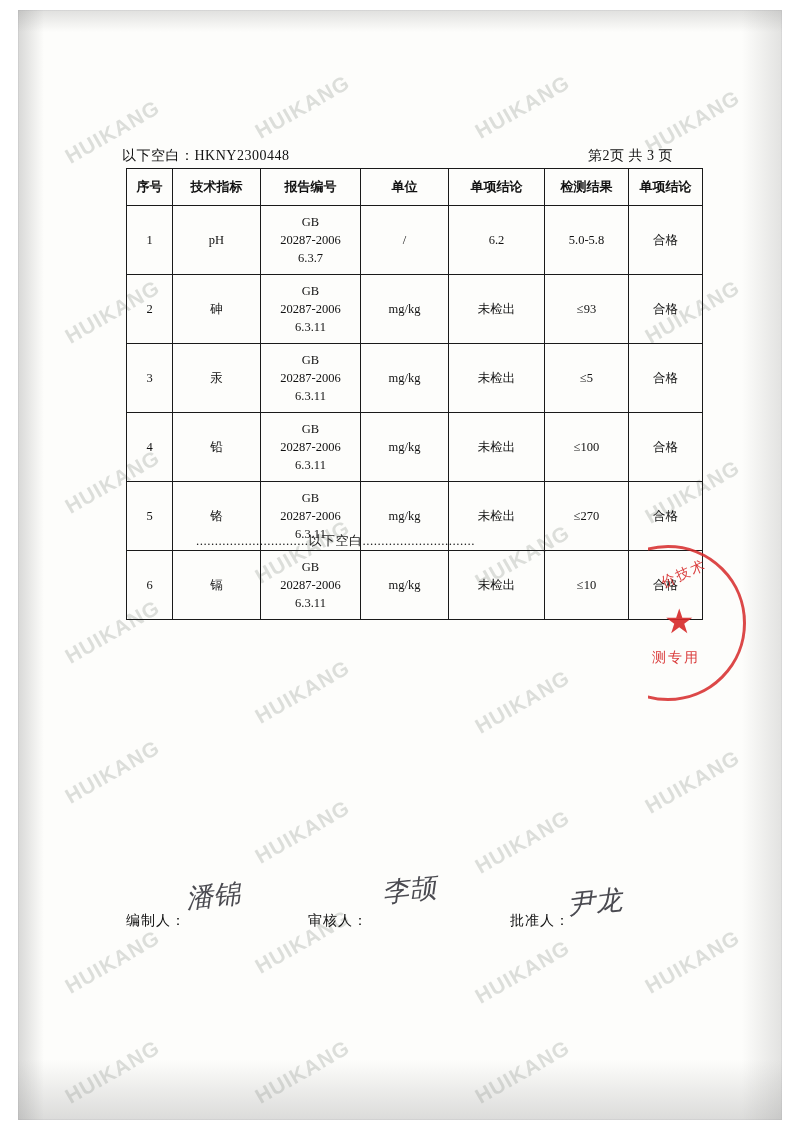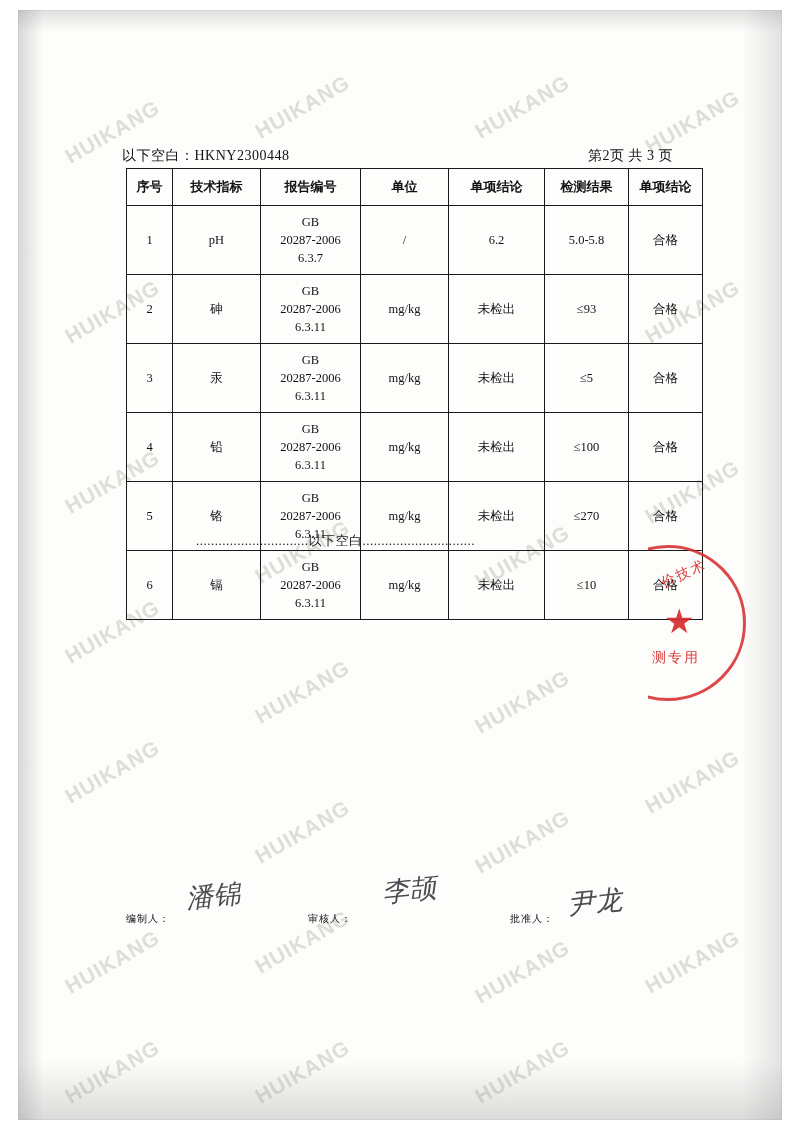--- a/index.html
+++ b/index.html
@@ -192,21 +192,21 @@
   
   .sig-row {
     position: absolute;
     left: 126px;
     top: 912px;
     width: 560px;
     height: 24px;
   }
   .sig-label {
     position: absolute;
-    font-size: 10px;
+    font-size: 14px;
     letter-spacing: 1px;
   }
   .sig-label.l1 { left: 0px; }
   .sig-label.l2 { left: 182px; }
   .sig-label.l3 { left: 340px; margin-left: 44px; }
 
   .sig-mark {
     position: absolute;
     font-family: "DejaVu Serif", serif;
     font-style: italic;

